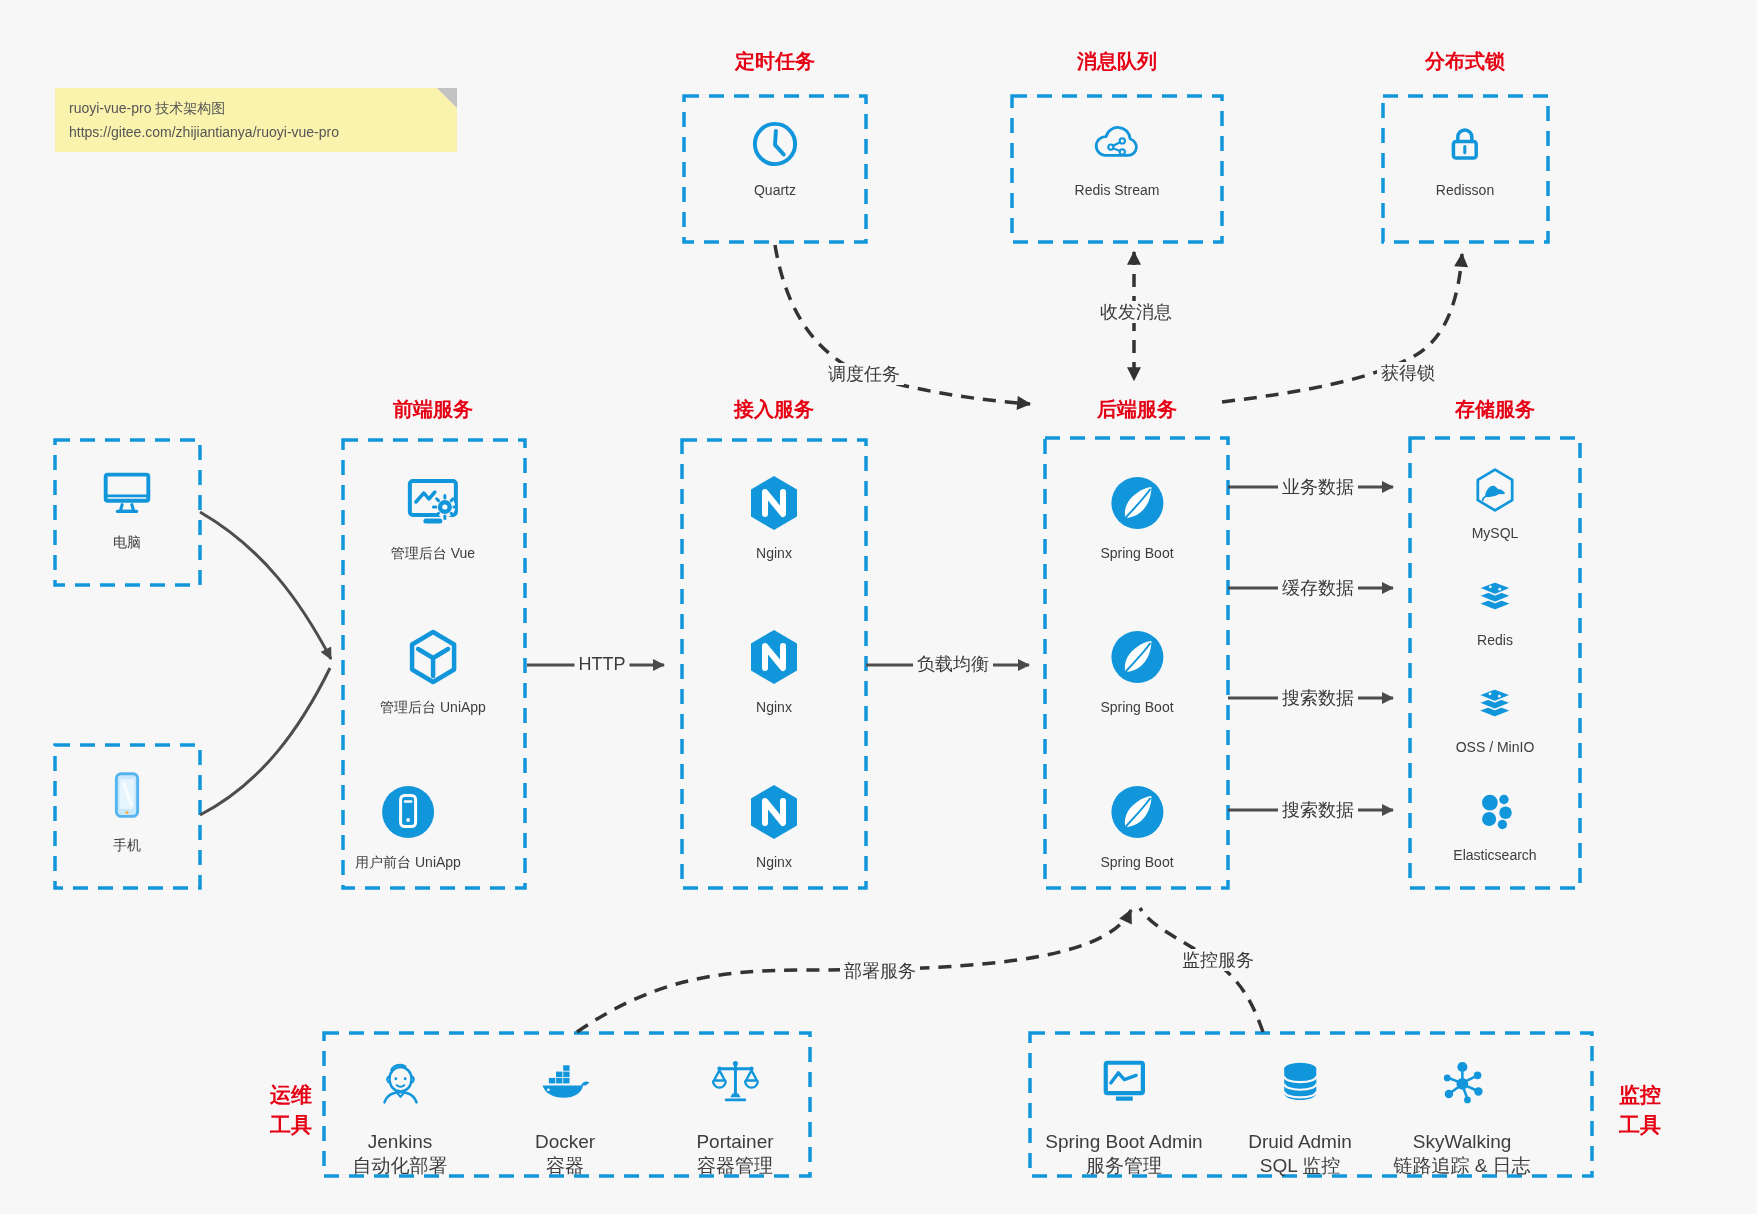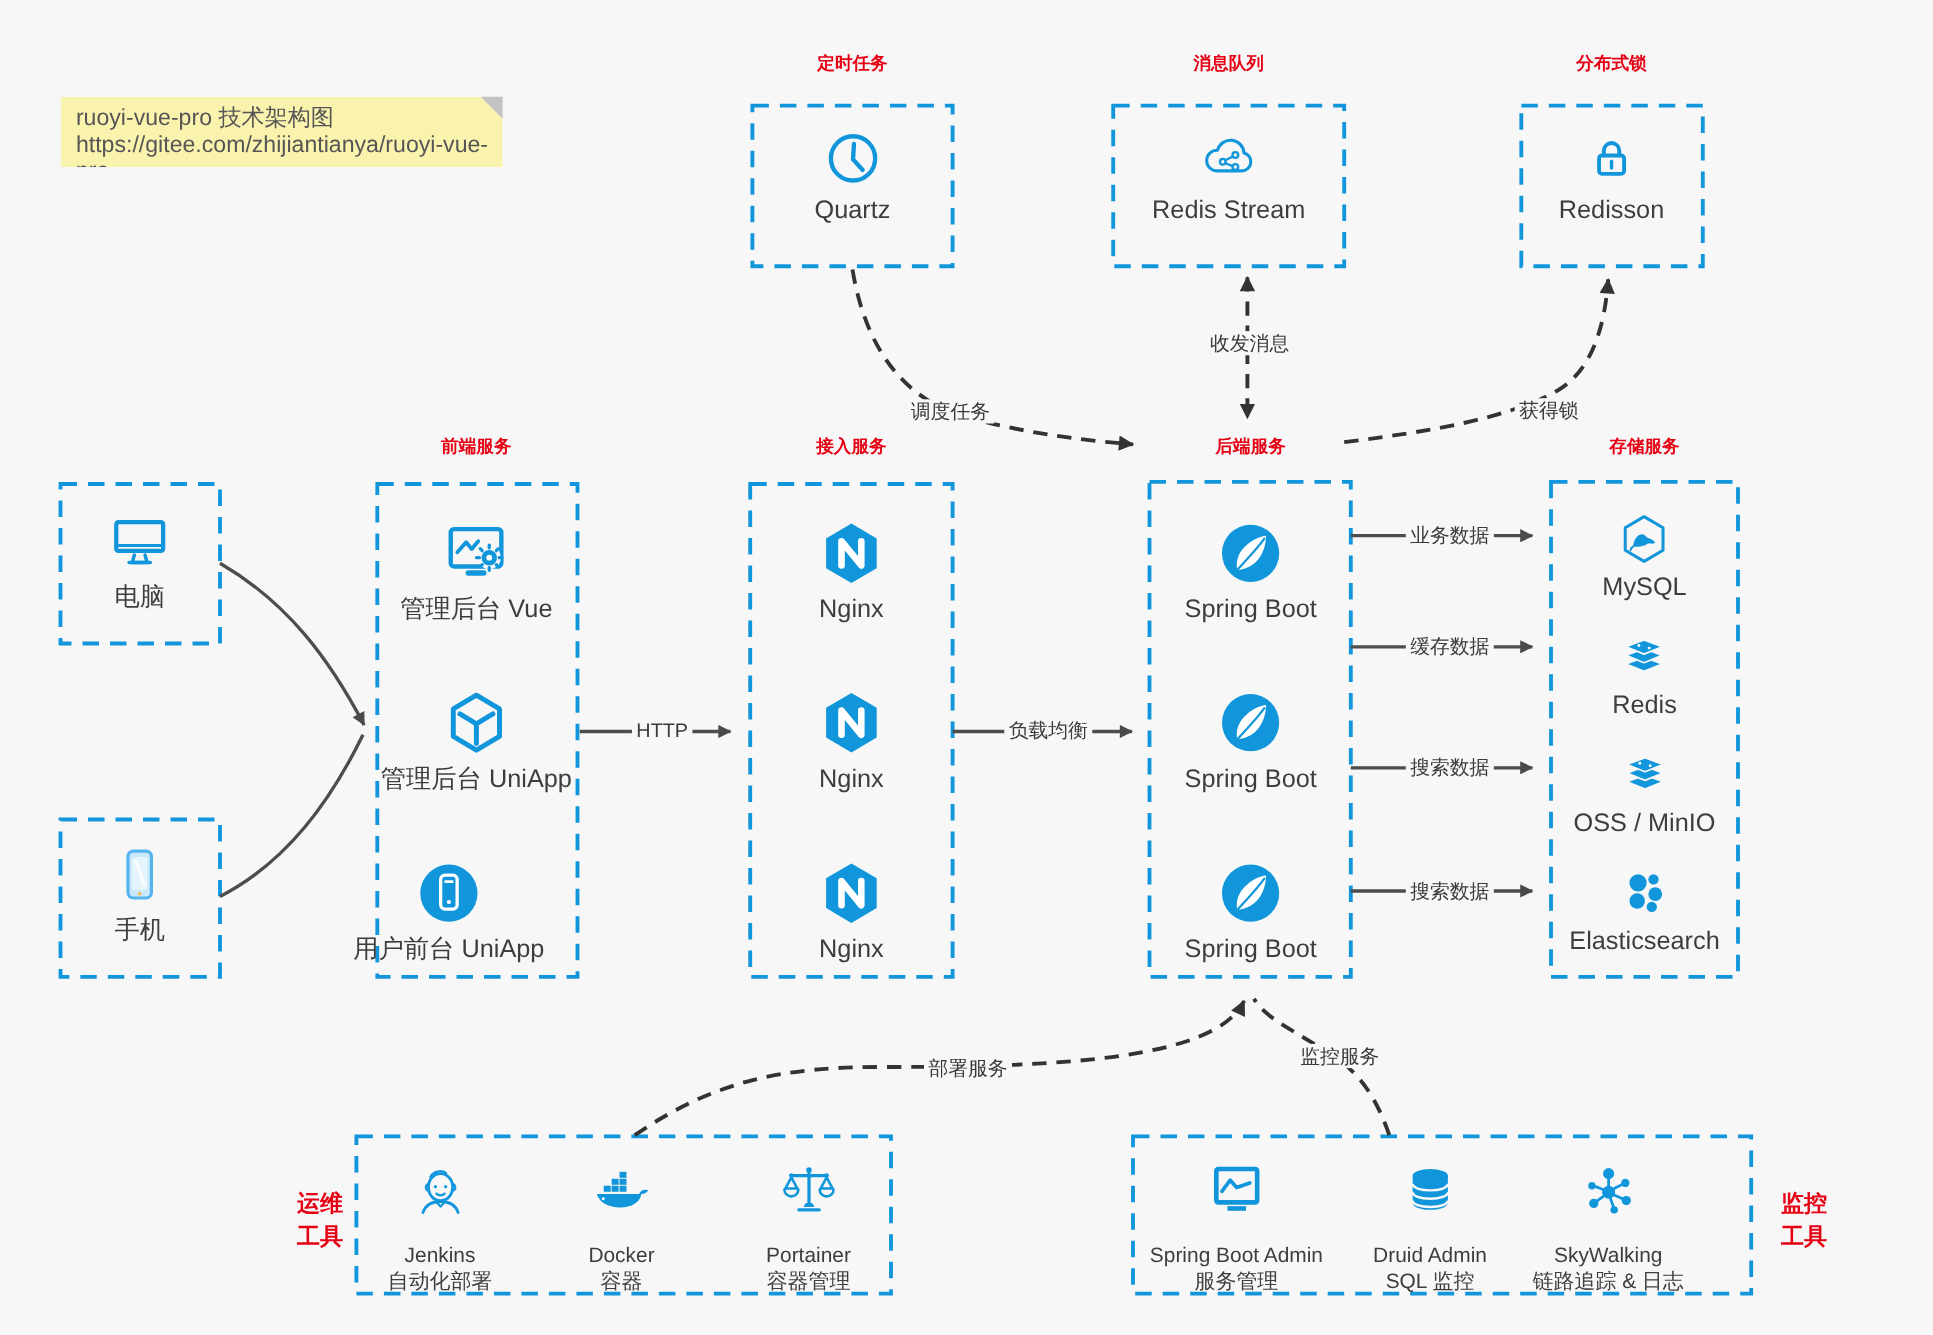--- a/index.html
+++ b/index.html
@@ -1,27 +1,27 @@
 <!DOCTYPE html>
 <html><head>
 <meta charset="utf-8">
 <style>
   html,body{margin:0;padding:0;background:#f7f7f8;font-family:"Liberation Sans","DejaVu Sans",sans-serif;}
   .canvas{position:relative;width:1757px;height:1214px;background:#f7f7f8;overflow:hidden;}
   .overlay{position:absolute;left:0;top:0;width:1757px;height:1214px;}
-  .hd{position:absolute;transform:translateX(-50%);font-size:16px;font-weight:700;color:#e60013;white-space:nowrap;}
+  .hd{position:absolute;transform:translateX(-50%);font-size:20px;font-weight:700;color:#e60013;white-space:nowrap;}
   .sidehd{position:absolute;transform:translateX(-50%);font-size:21px;font-weight:700;color:#e60013;text-align:center;line-height:30px;white-space:nowrap;}
   .node{position:absolute;transform:translateX(-50%);display:flex;flex-direction:column;align-items:center;}
-  .node .lbl{font-size:23px;color:#3d3d3d;margin-top:6px;white-space:nowrap;text-align:center;line-height:24px;}
+  .node .lbl{font-size:14px;color:#3d3d3d;margin-top:6px;white-space:nowrap;text-align:center;line-height:24px;}
   .tool{position:absolute;transform:translateX(-50%);display:flex;flex-direction:column;align-items:center;}
   .tool .nm,.tool .ds{font-size:19px;color:#3d3d3d;white-space:nowrap;line-height:24px;text-align:center;}
   .tool .nm{margin-top:20px;}
   .edge-lbl{position:absolute;transform:translate(-50%,-50%);font-size:18px;color:#3a3a3a;background:#f7f7f8;padding:0 4px;white-space:nowrap;line-height:22px;}
   .note{position:absolute;left:55px;top:88px;width:402px;height:64px;background:#faf3ae;color:#555;
-        font-size:21px;line-height:24px;padding:8px 0 0 14px;box-sizing:border-box;
+        font-size:14px;line-height:24px;padding:8px 0 0 14px;box-sizing:border-box;
         clip-path:polygon(0 0,calc(100% - 20px) 0,100% 20px,100% 100%,0 100%);}
   .note-fold{position:absolute;left:437px;top:88px;width:0;height:0;border-top:20px solid #c3c3c3;border-left:20px solid transparent;}
   .ic58{width:56px;height:56px;} .ic62{width:62px;height:62px;} .ic64{width:64px;height:64px;}
   .ic50{width:50px;height:50px;} .ic54{width:54px;height:54px;}
   .st{stroke:#1296db;fill:none;stroke-linecap:round;stroke-linejoin:round;}
   .fl{fill:#1296db;}
 </style>
 </head>
 <body>
 

